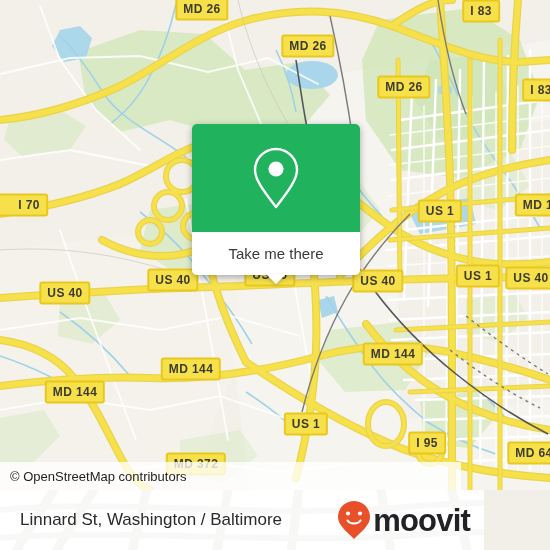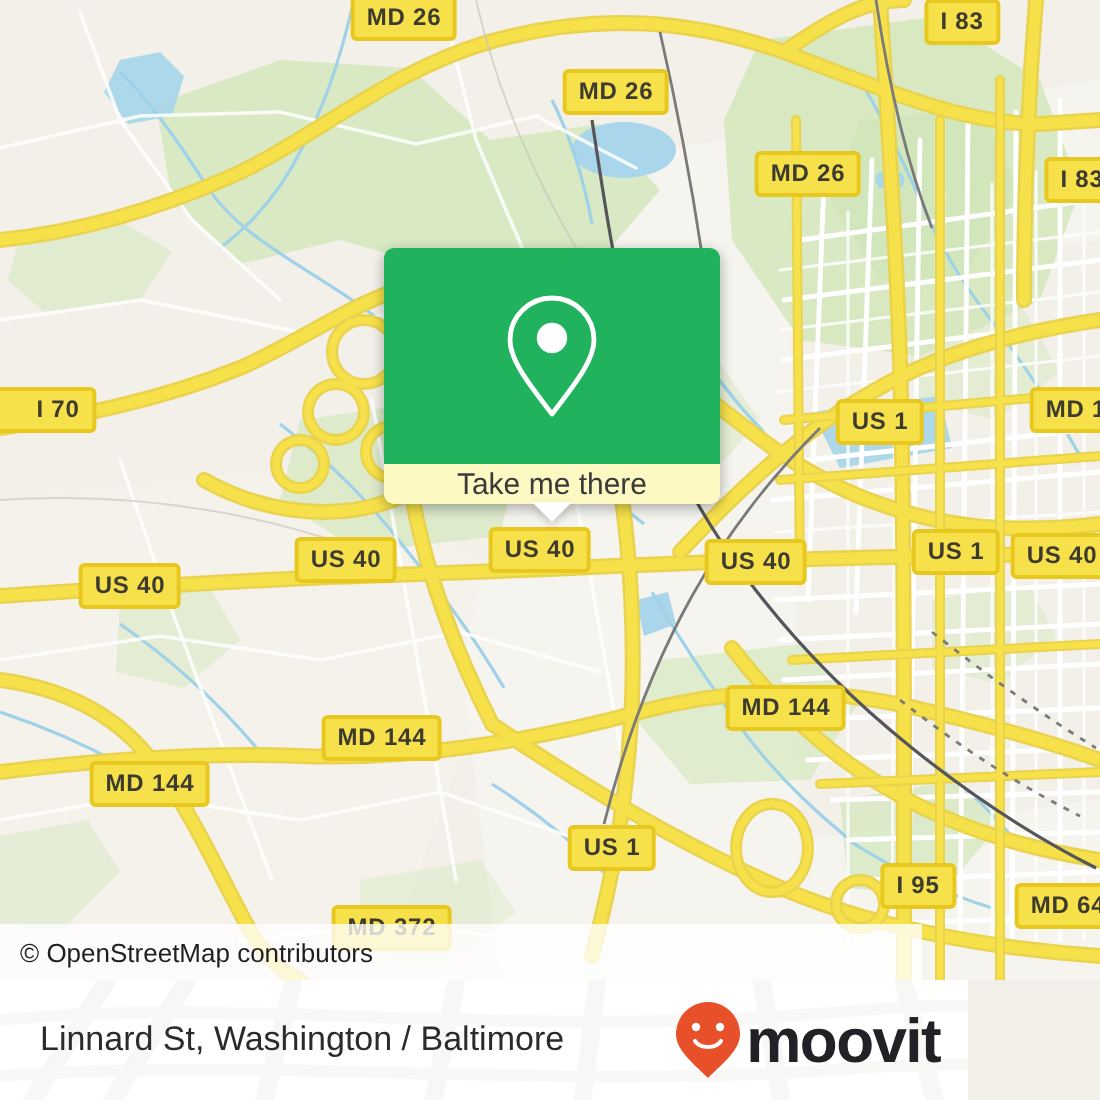--- a/index.html
+++ b/index.html
@@ -36,22 +36,22 @@
     border-radius:5px;
     box-shadow:0 2px 7px rgba(0,0,0,.32);
     overflow:visible;
   }
   .card-top{
     height:108px;
     border-radius:5px 5px 0 0;
     display:flex;align-items:center;justify-content:center;
   }
   .card-btn{
-    height:20px;
-    background:#fef9c3;
+    height:43px;
+    background:#ffffff;
     border-radius:0 0 5px 5px;
     display:flex;align-items:center;justify-content:center;
     font-size:15px;
     color:#3a3a3a;
     position:relative;
   }
   .card-arrow{
     position:absolute;
     left:50%;bottom:-9px;
     margin-left:-10px;
@@ -321,21 +321,21 @@
         <div class="shield" style="left: 65px; top: 293px;">US 40</div>
         <div class="shield" style="left: 173px; top: 280px;">US 40</div>
         <div class="shield" style="left: 270px; top: 275px;">US 40</div>
         <div class="shield" style="left: 378px; top: 281px;">US 40</div>
         <div class="shield" style="left: 478px; top: 276px;">US 1</div>
         <div class="shield" style="left: 531px; top: 278px;">US 40</div>
         <div class="shield" style="left: 191px; top: 369px;">MD 144</div>
         <div class="shield" style="left: 393px; top: 354px;">MD 144</div>
         <div class="shield" style="left: 75px; top: 392px;">MD 144</div>
         <div class="shield" style="left: 306px; top: 424px;">US 1</div>
-        <div class="shield" style="left: 427px; top: 443px; margin-left: 32px;">I 95</div>
+        <div class="shield" style="left: 427px; top: 443px;">I 95</div>
         <div class="shield" style="left: 534px; top: 453px;">MD 64</div>
         <div class="shield" style="left: 196px; top: 464px;">MD 372</div>
       </div>
 
     <div class="attrib">
       <span>© OpenStreetMap contributors</span>
     </div>
   </div>
 
   <div class="card">

